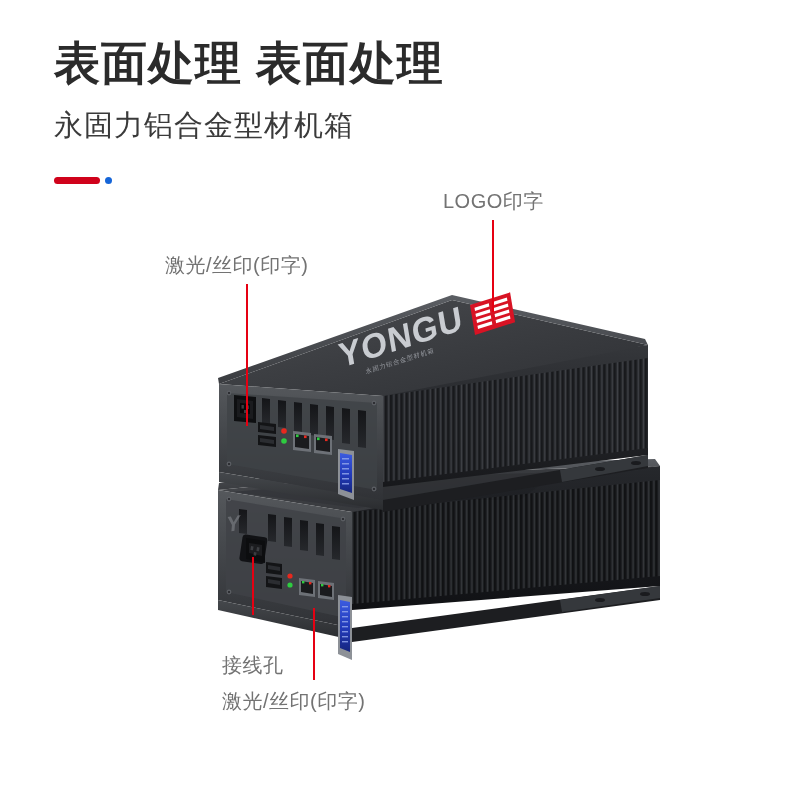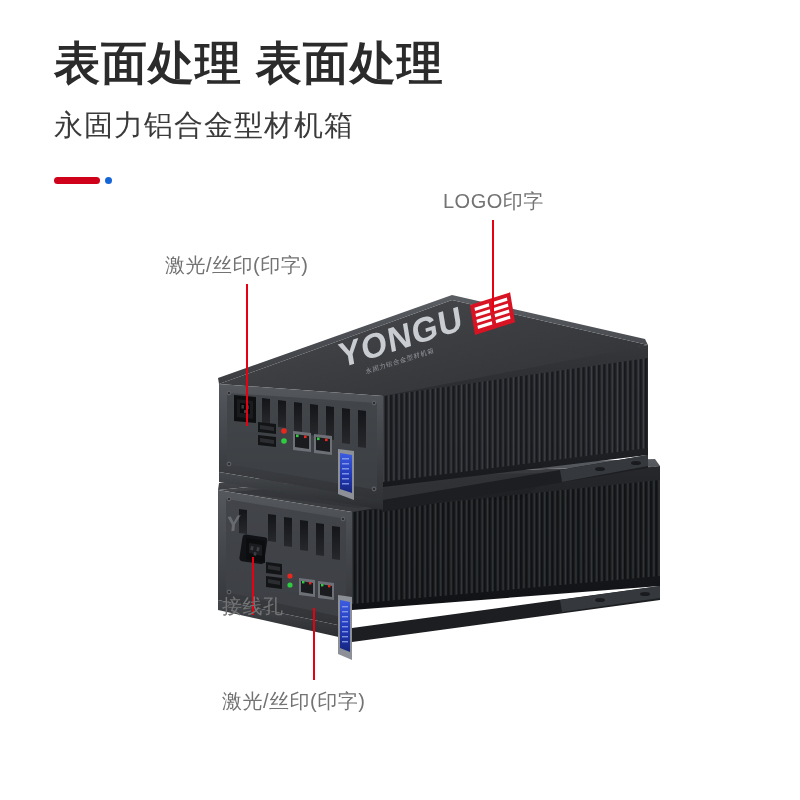--- a/index.html
+++ b/index.html
@@ -68,21 +68,21 @@
   
   .callout {
     position: absolute;
     font-size: 20px;
     color: #737373;
     white-space: nowrap;
     letter-spacing: 0.5px;
   }
   .callout-logo    { left: 443px; top: 188px; }
   .callout-laser-1 { left: 165px; top: 252px; }
-  .callout-hole    { left: 222px; top: 593px; text-align: center; }
+  .callout-hole    { left: 222px; top: 652px; text-align: center; }
   .callout-laser-2 { left: 222px; top: 688px; }
 
   .leader {
     position: absolute;
     background: #e60012;
     width: 1.6px;
   }
   .leader-logo    { left: 492px; top: 220px;  height: 92px; }
   .leader-laser-1 { left: 246px; top: 284px;  height: 142px; }
   .leader-hole    { left: 252px; top: 557px;  height: 58px; }

